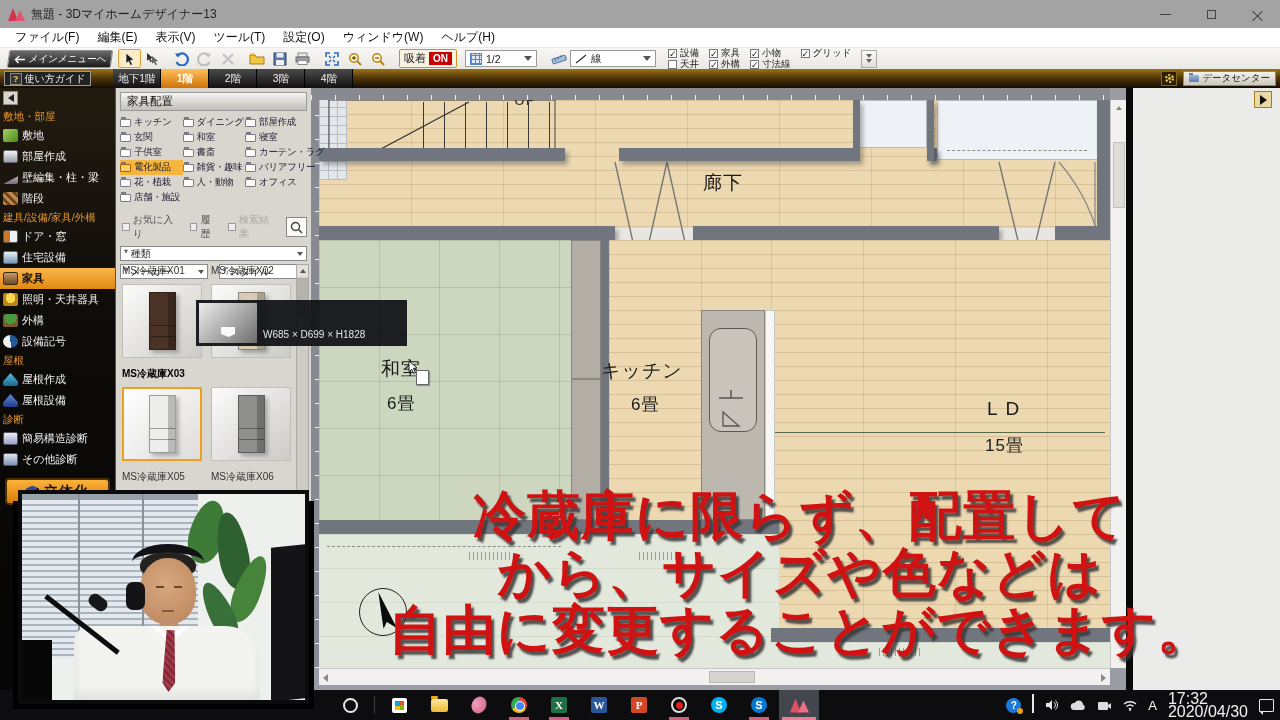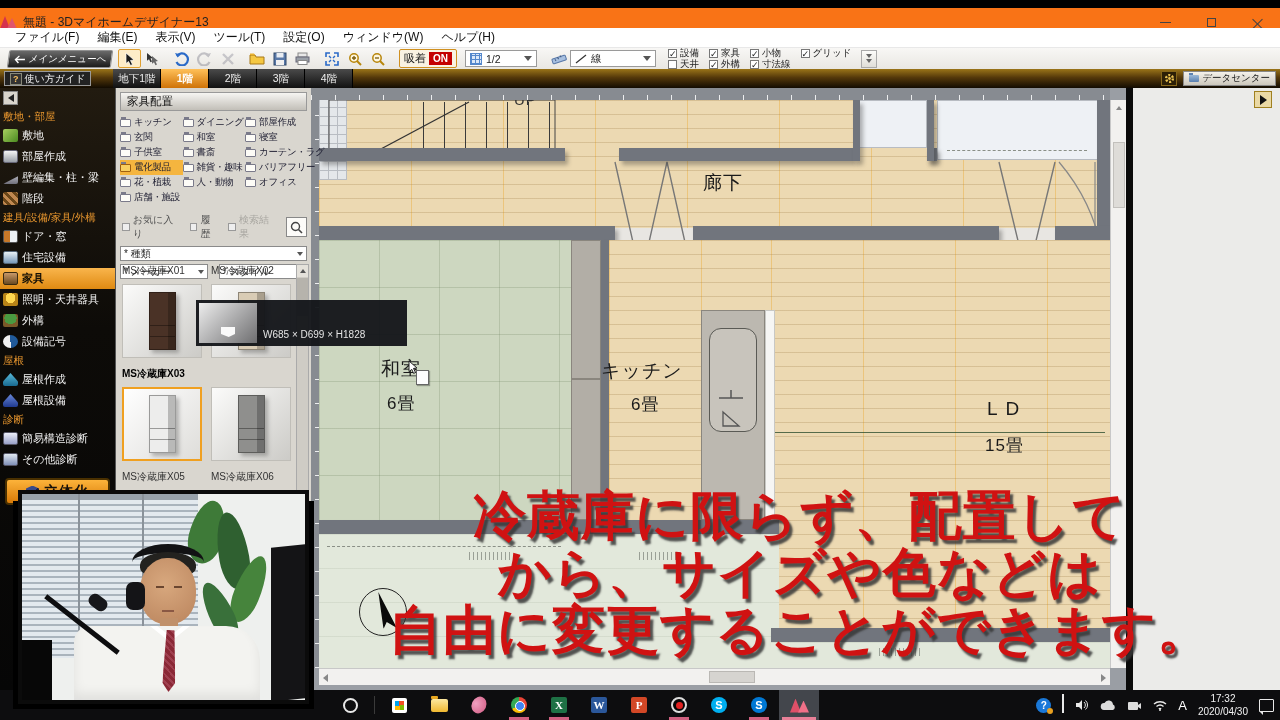--- a/index.html
+++ b/index.html
@@ -1,20 +1,20 @@
 <!DOCTYPE html>
 <html><head>
 <meta charset="utf-8">
 <style>
   * { margin:0; padding:0; box-sizing:border-box; }
   body { background:#222; font-family:"Liberation Sans","DejaVu Sans",sans-serif; }
   #screen { position:relative; width:1280px; height:720px; overflow:hidden; background:#000; }
 
   
-  .titlebar { position:absolute; left:0; top:8px; width:1280px; height:28px; background:#f97316; display:flex; align-items:center; z-index:10;}
+  .titlebar { position:absolute; left:0; top:0; width:1280px; height:28px; background:#a3a3a3; display:flex; align-items:center; padding-left:8px; z-index:10;}
   .logo-m { width:16px; height:14px; position:relative; }
   .logo-m .pk { position:absolute; bottom:0; width:10px; height:13px; background:#d5334e; clip-path:polygon(50% 0,100% 100%,0 100%); }
   .logo-m .pk.p2 { left:7px; height:11px; background:#e0556d; }
   .titletext { font-size:12px; color:#222; margin-left:7px; }
   .win-controls { position:absolute; right:0; top:0; height:28px; display:flex; }
   .wc { width:46px; height:28px; display:flex; align-items:center; justify-content:center; }
   .wc-min { width:11px; height:1px; background:#444; }
   .wc-max { width:9px; height:9px; border:1px solid #444; }
   .wc-close { position:relative; width:11px; height:11px; }
   .wc-close:before,.wc-close:after { content:""; position:absolute; left:5px; top:0; width:1px; height:14px; background:#444; }
@@ -205,21 +205,21 @@
   .ico-rec { width:16px; height:16px; background:#060606; border:2px solid #ddd; border-radius:50%; display:flex; align-items:center; justify-content:center;}
   .ico-rec i { width:7px; height:7px; background:#e02020; border-radius:50%;}
   .ico-skype { width:16px; height:16px; background:#00aff0; border-radius:50%; color:#fff; font-size:11px; font-weight:bold; display:flex; align-items:center; justify-content:center;}
   .ico-myhome { position:relative; width:18px; height:15px;}
   .ico-myhome .pk { position:absolute; bottom:0; width:11px; height:14px; background:#e05068; clip-path:polygon(50% 0,100% 100%,0 100%);}
   .ico-myhome .pk.p2 { left:8px; height:12px; background:#f07088;}
   .tray { position:absolute; right:6px; display:flex; align-items:center; gap:11px; height:30px; color:#e8e8e8;}
   .tr-help { width:15px; height:15px; background:#1a78d8; border-radius:50%; color:#fff; font-size:10px; font-weight:bold; display:flex; align-items:center; justify-content:center; position:relative;}
   .tr-help i { position:absolute; right:-2px; bottom:-1px; width:6px; height:6px; background:#e8a020; border-radius:50%;}
   .tr-chevron { width:7px; height:7px; border-left:2px solid #e8e8e8; border-top:2px solid #e8e8e8; transform:rotate(45deg) translateY(2px);}
-  .tr-clock { text-align:center; font-size:10px; line-height:13px; color:#f2f2f2; }
+  .tr-clock { text-align:left; font-size:16px; line-height:13px; color:#f2f2f2; }
   .tr-ime { font-size:13px; color:#fff;}
   .tr-action { width:15px; height:13px; border:1.5px solid #e8e8e8; border-radius:1px; position:relative;}
   .tr-action:before { content:""; position:absolute; left:-1px; bottom:-4px; border-left:4px solid transparent; border-top:4px solid #e8e8e8;}
 </style>
 </head>
 <body>
 
 <div id="screen">
 
   <div class="titlebar">

